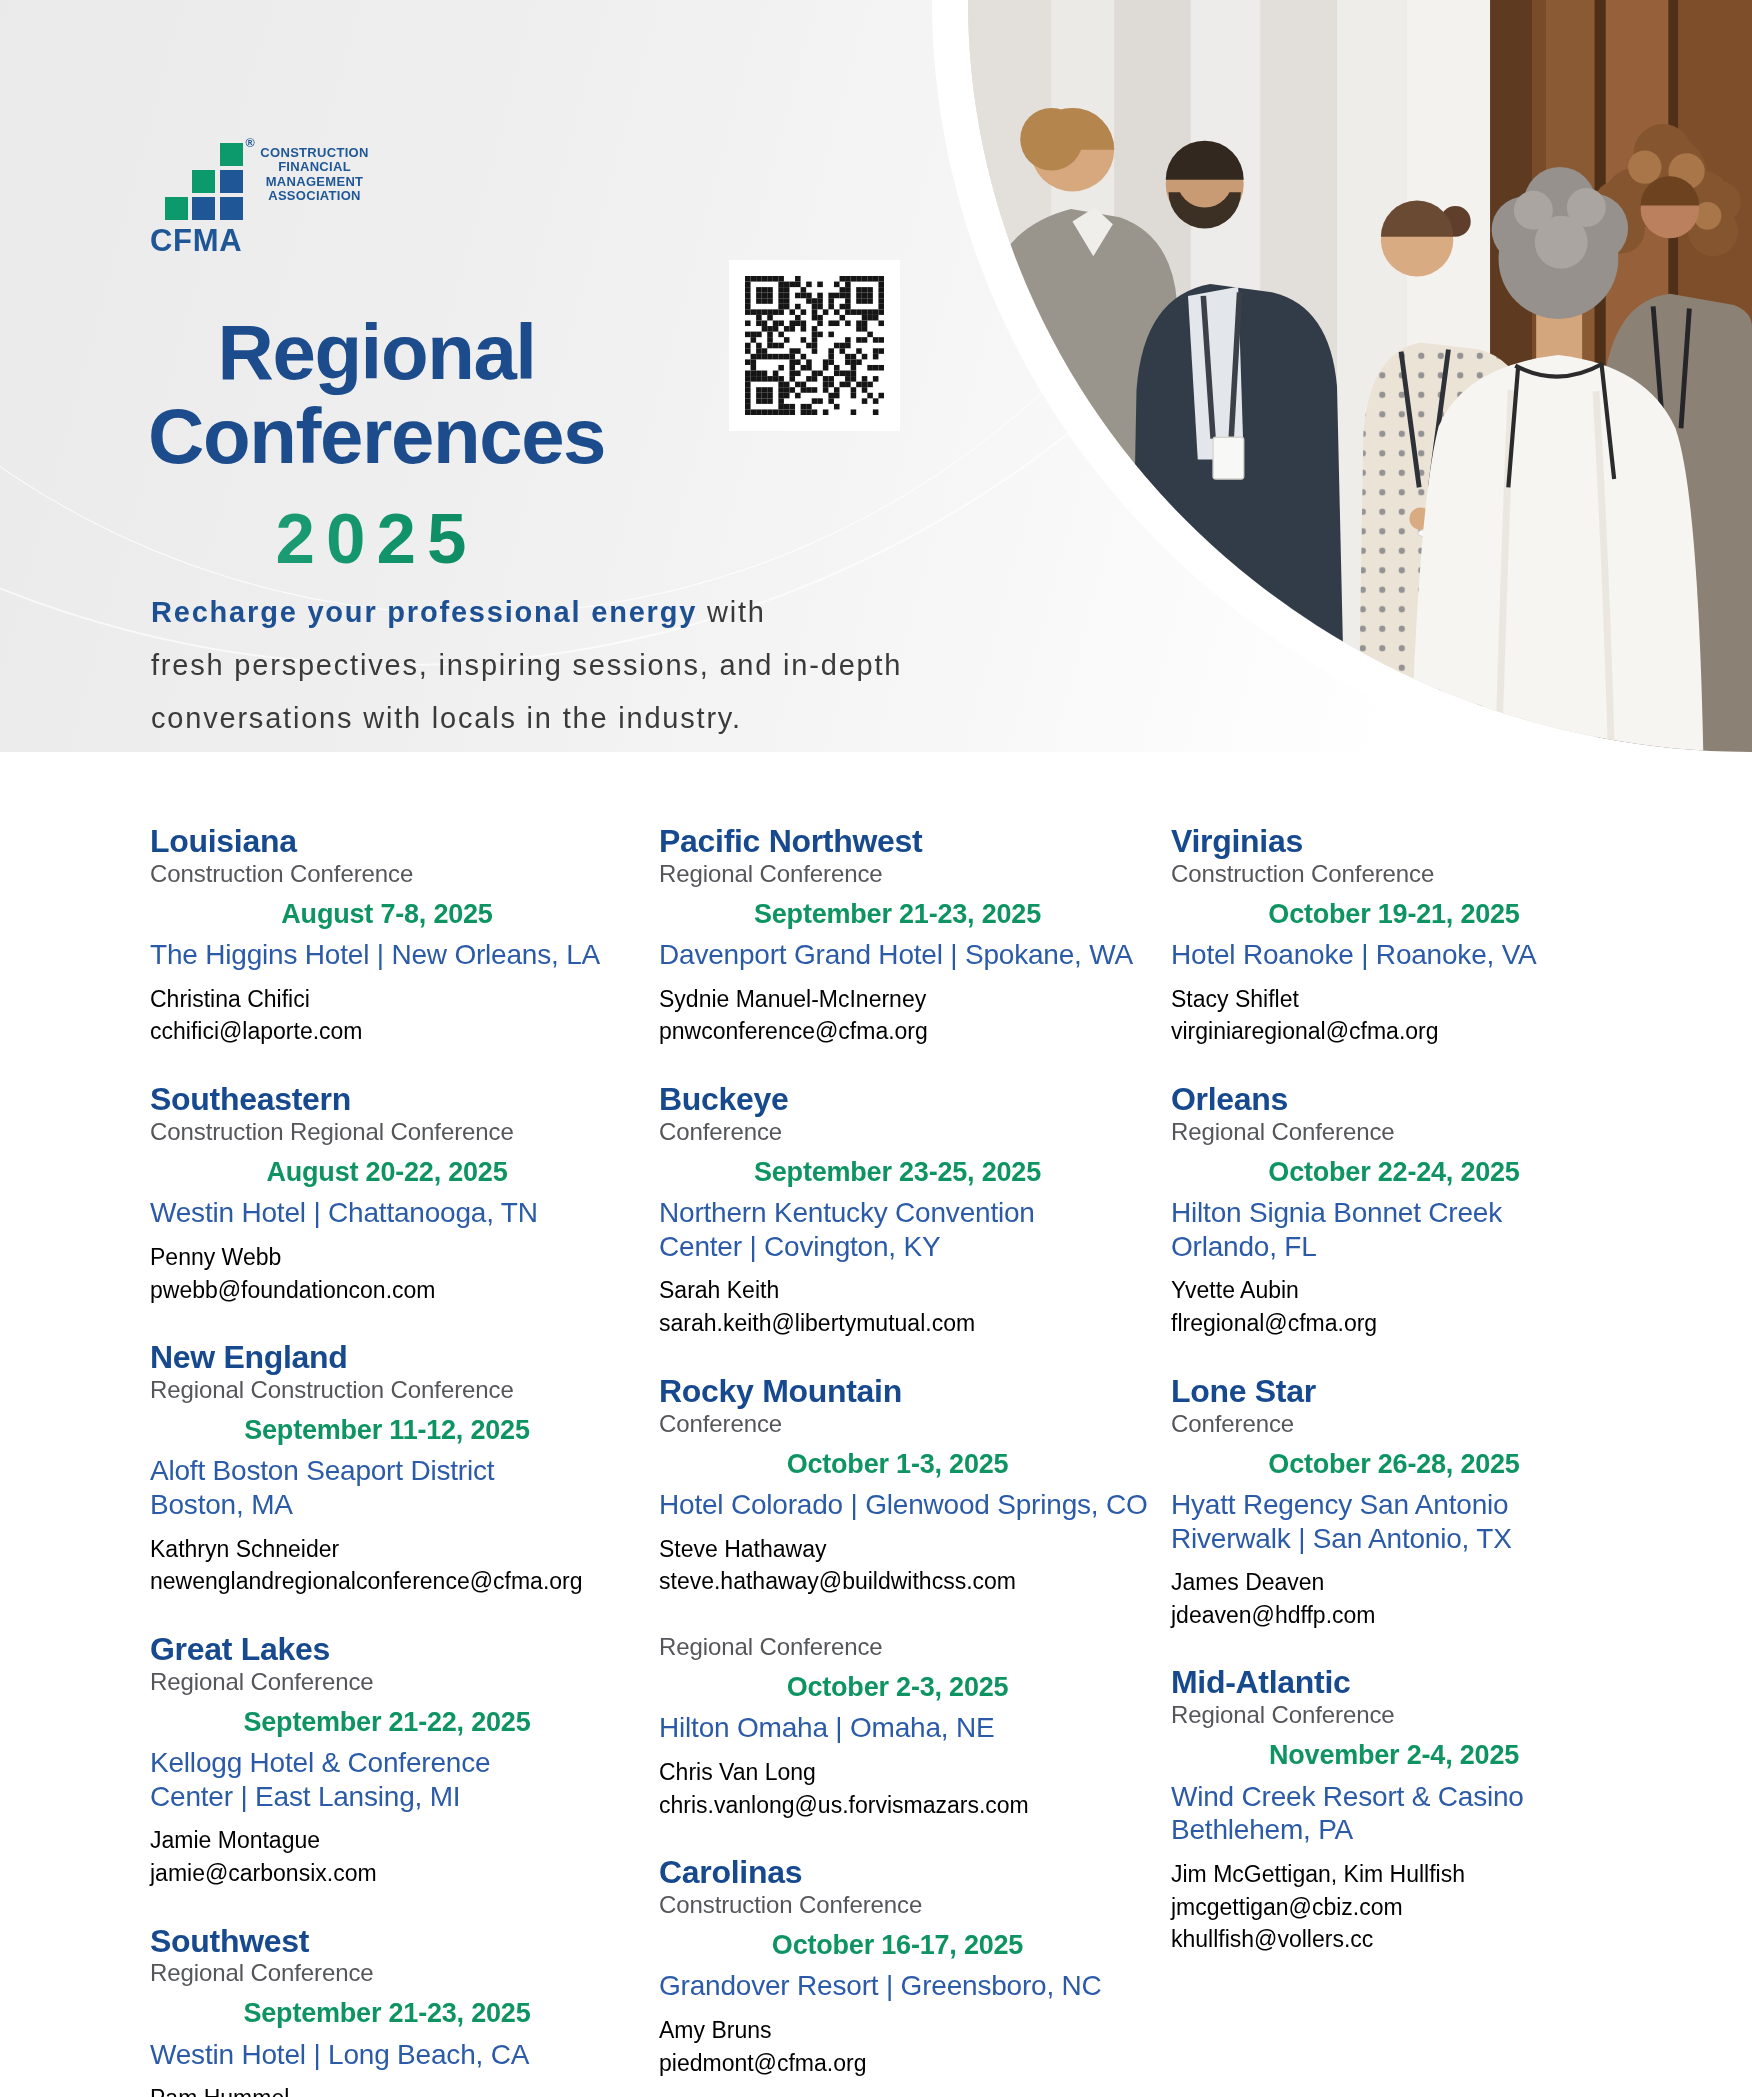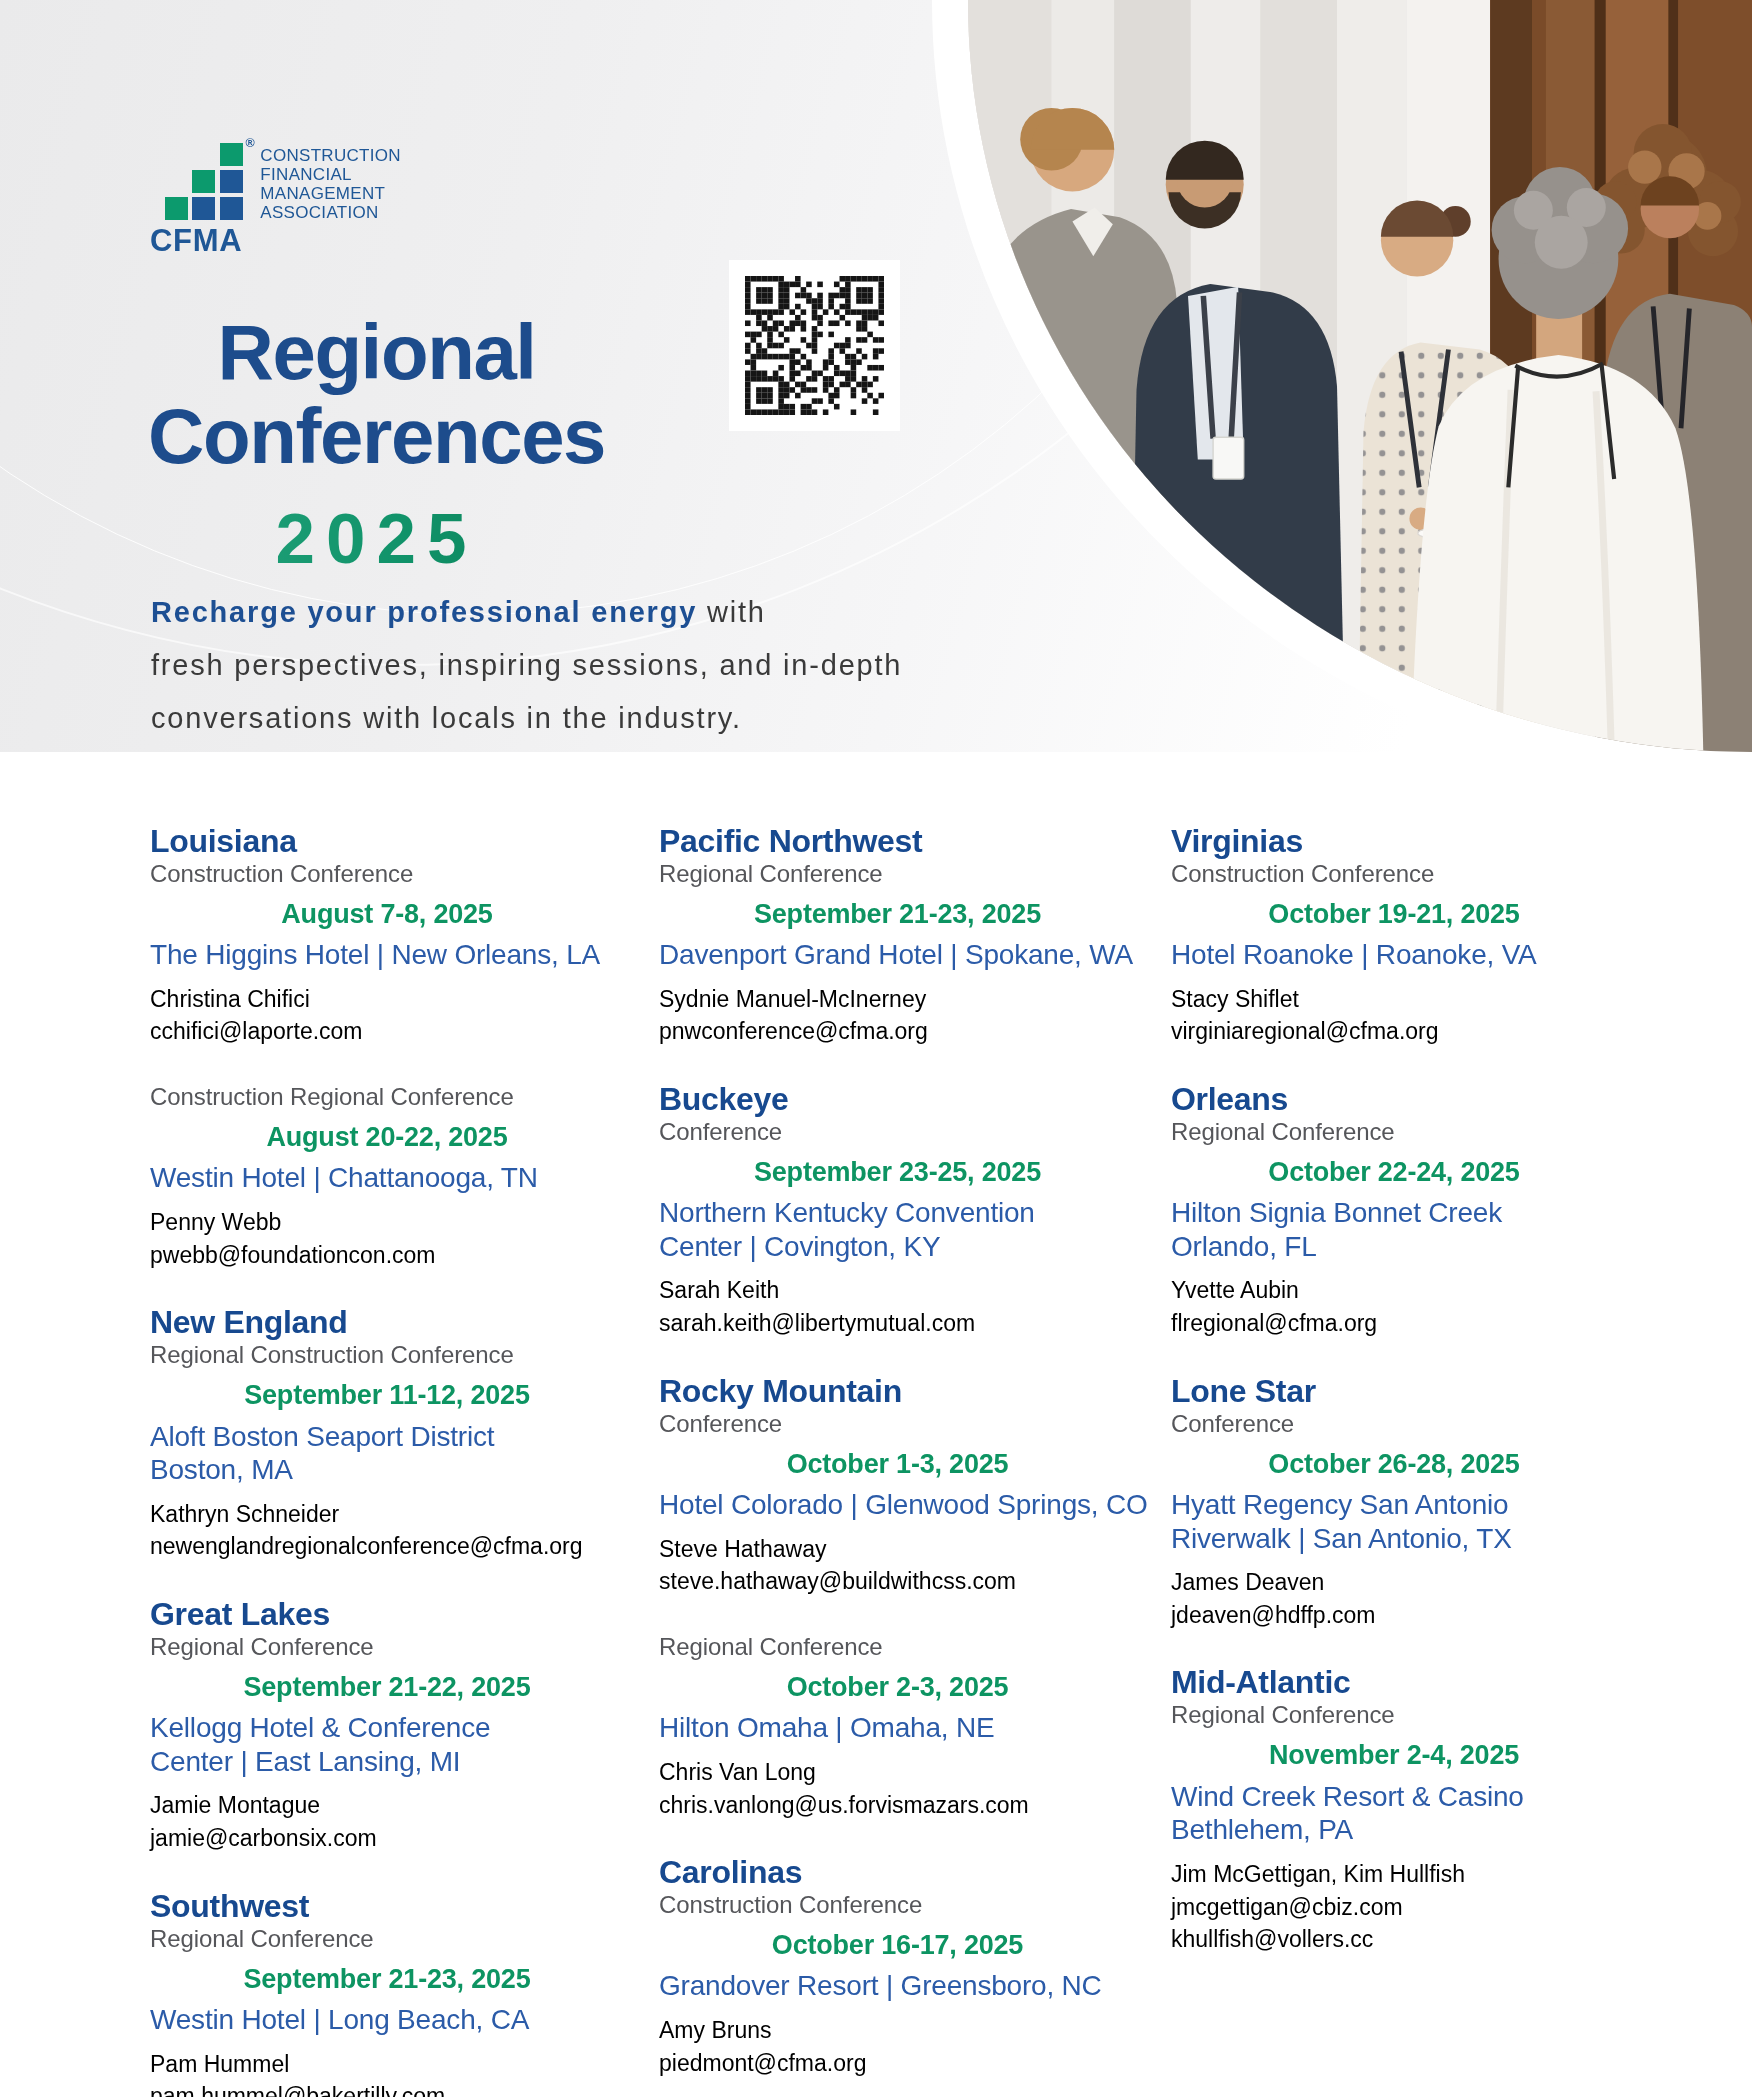--- a/index.html
+++ b/index.html
@@ -20,21 +20,21 @@
   .logo{position:absolute;left:150px;top:143px;display:flex;gap:18px;}
   .logo-left{position:relative;}
   .logo-blocks{position:relative;margin-left:15.3px;display:grid;
                grid-template-columns:repeat(3,23px);grid-auto-rows:23px;gap:4.2px;width:77px;}
   .lb{width:23px;height:23px;}
   .lb-green{background:#0c9a6d;} .lb-blue{background:#1f5796;}
   .p13{grid-area:1/3;} .p22{grid-area:2/2;} .p23{grid-area:2/3;}
   .p31{grid-area:3/1;} .p32{grid-area:3/2;} .p33{grid-area:3/3;}
   .reg{position:absolute;right:-12.5px;top:-7px;font-size:12.5px;color:#1f5796;font-weight:bold;}
   .logo-acronym{font-size:31px;font-weight:bold;color:#1f5796;letter-spacing:0.7px;margin-top:4.9px;line-height:1;}
-  .logo-lines{font-size:17px;font-weight:normal;color:#1f5796;line-height:1.12;letter-spacing:0.3px;padding-top:2.8px;}
+  .logo-lines{font-size:13px;font-weight:bold;color:#1f5796;line-height:1.12;letter-spacing:0.3px;padding-top:2.8px;text-align:center;}
   
   .title{position:absolute;left:148px;top:258px;font-weight:bold;color:#1d4c8c;
          font-size:78px;line-height:1.08;letter-spacing:-1.4px;text-align:center;}
   .year{display:block;font-size:71px;letter-spacing:11px;margin-top:22px;color:#12996b;font-weight:bold;}
   @supports ((-webkit-background-clip:text) or (background-clip:text)){
     .year{background:linear-gradient(90deg,#25a57d 0%,#11936а 55%,#0a7e55 100%);
           background:linear-gradient(90deg,#25a57d 0%,#11936a 55%,#0a7e55 100%);
           -webkit-background-clip:text;background-clip:text;color:transparent;}
   }
   
@@ -525,20 +525,21 @@
           <div class="cdate">August 7-8, 2025</div>
           <div class="cvenue">
             <div class="vline">The Higgins Hotel | New Orleans, LA</div>
           </div>
           <div class="cmeta">
             <div class="cname">Christina Chifici</div>
             <div class="cemail">cchifici@laporte.com</div>
           </div>
         </article>
         <article class="conf">
+          <h3 class="conf-region">Southeastern</h3>
           <div class="ctype">Construction Regional Conference</div>
           <div class="cdate">August 20-22, 2025</div>
           <div class="cvenue">
             <div class="vline">Westin Hotel | Chattanooga, TN</div>
           </div>
           <div class="cmeta">
             <div class="cname">Penny Webb</div>
             <div class="cemail">pwebb@foundationcon.com</div>
           </div>
         </article>

